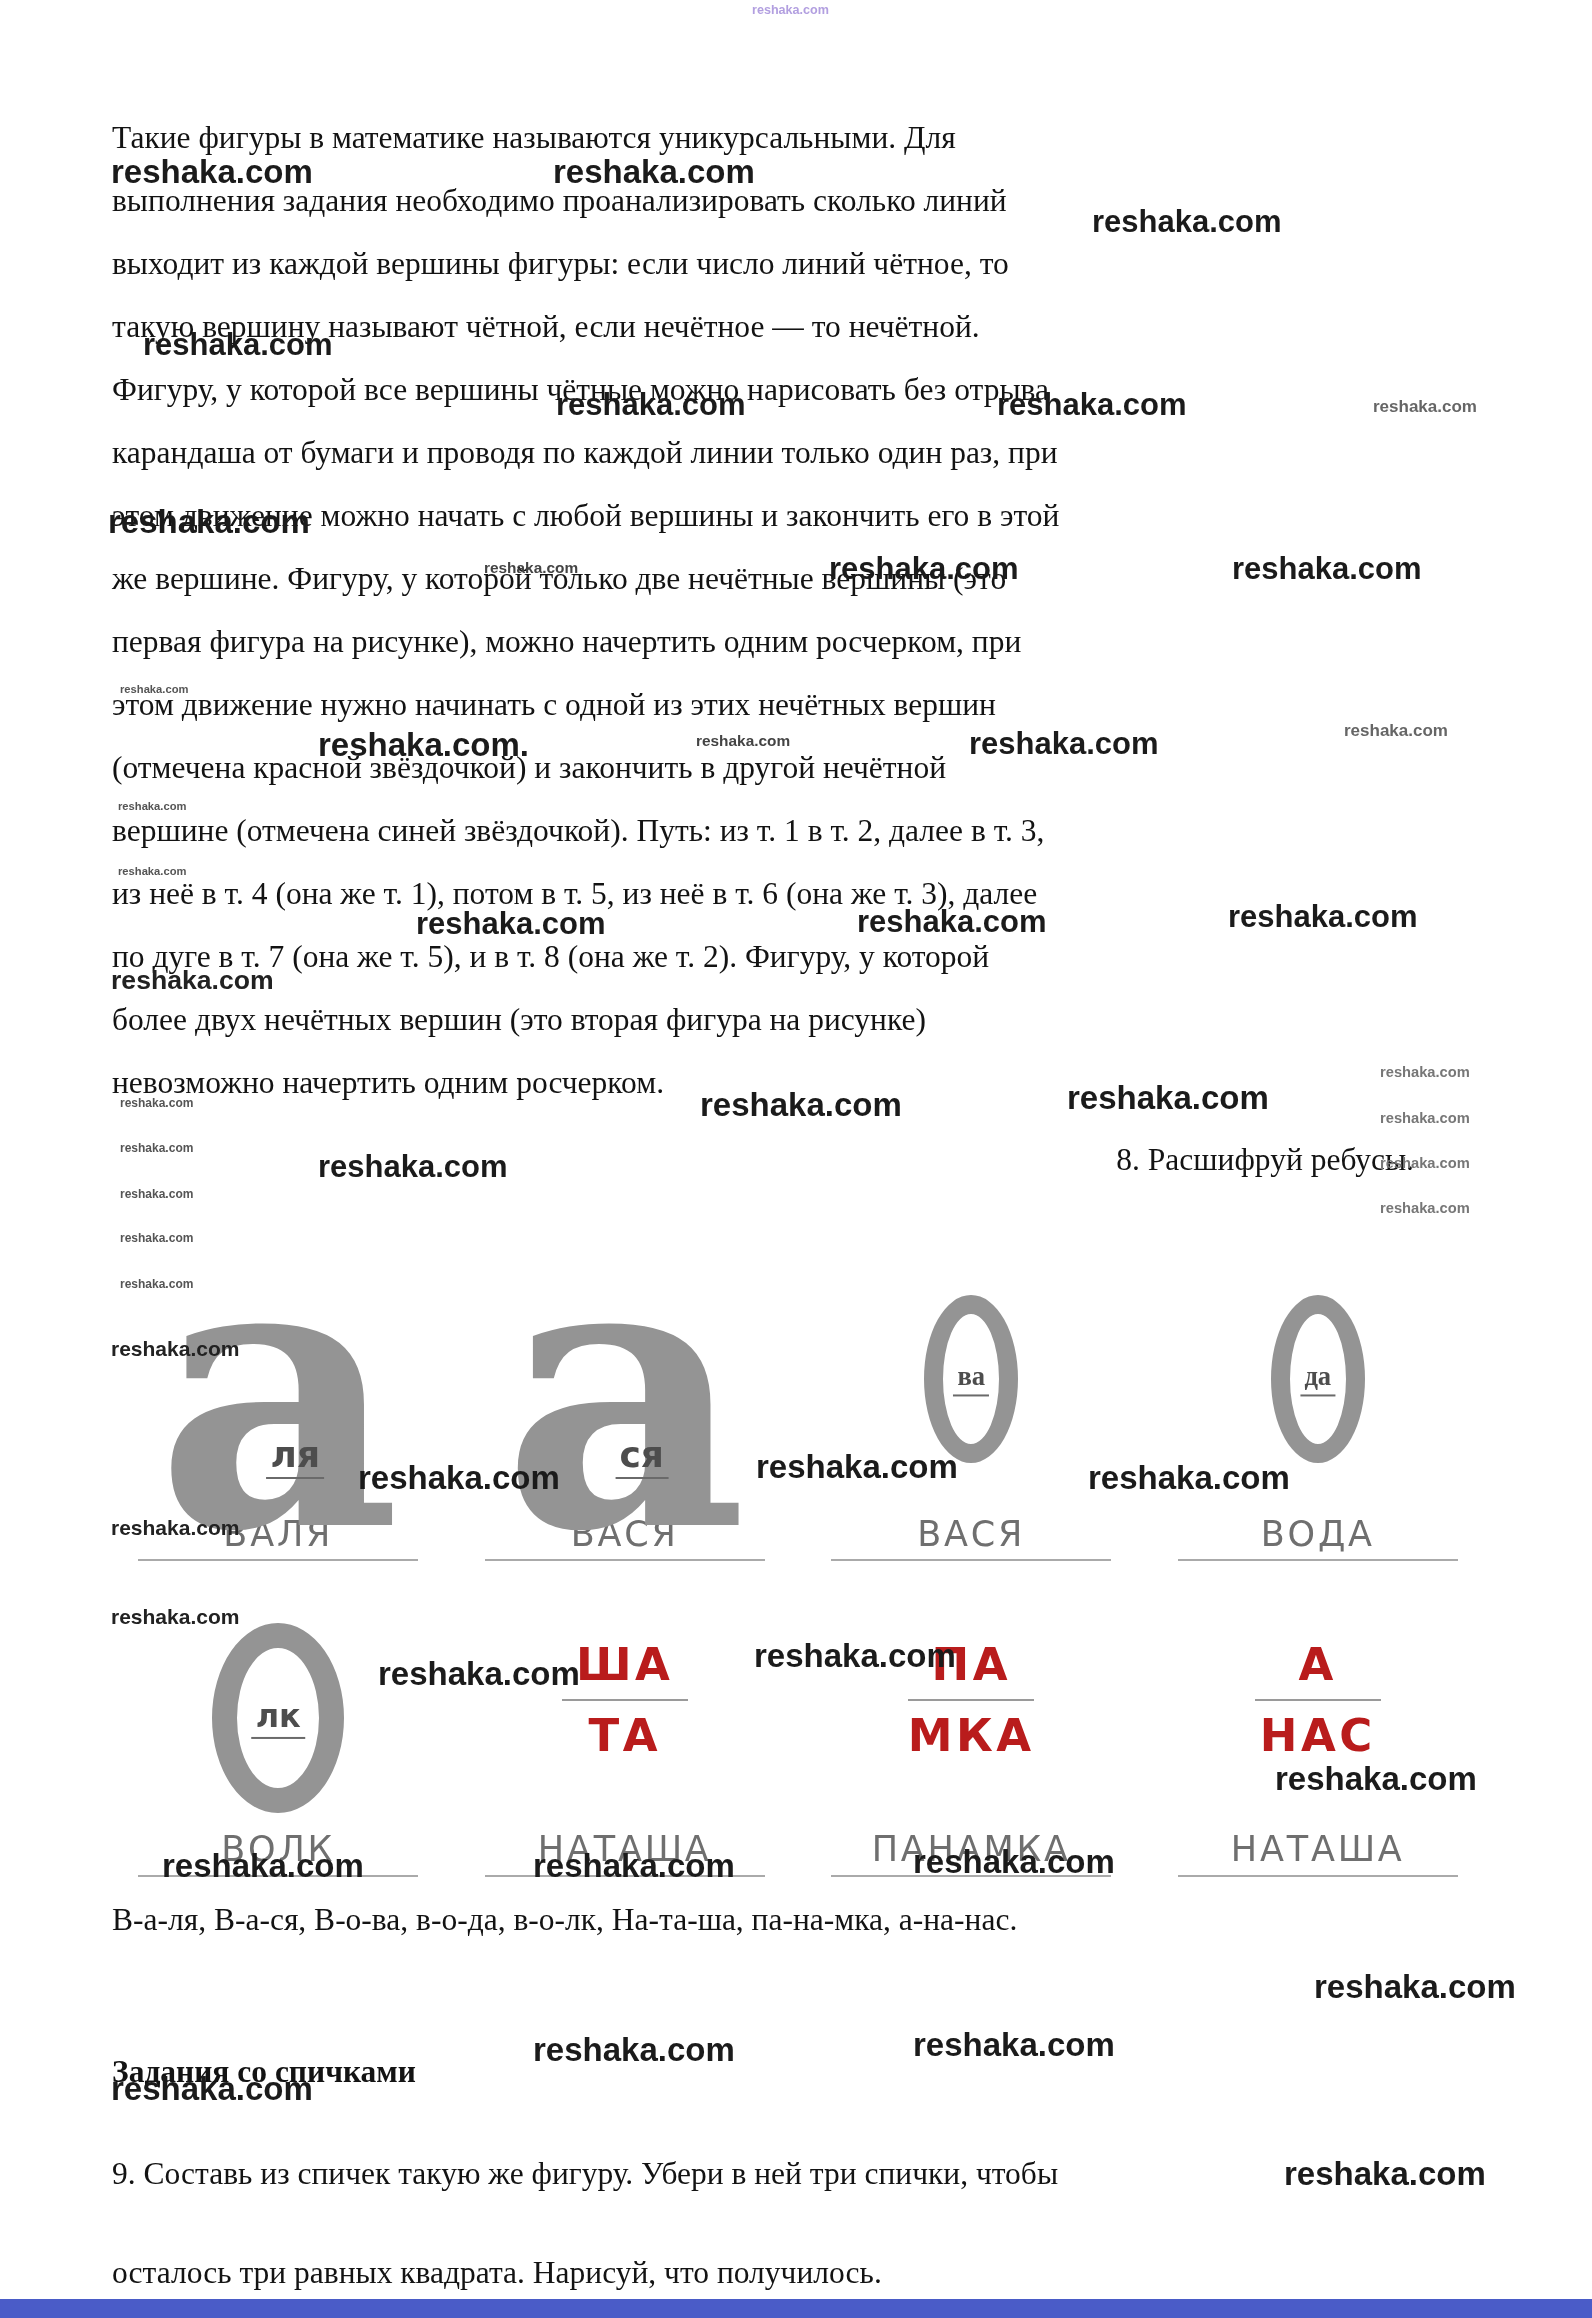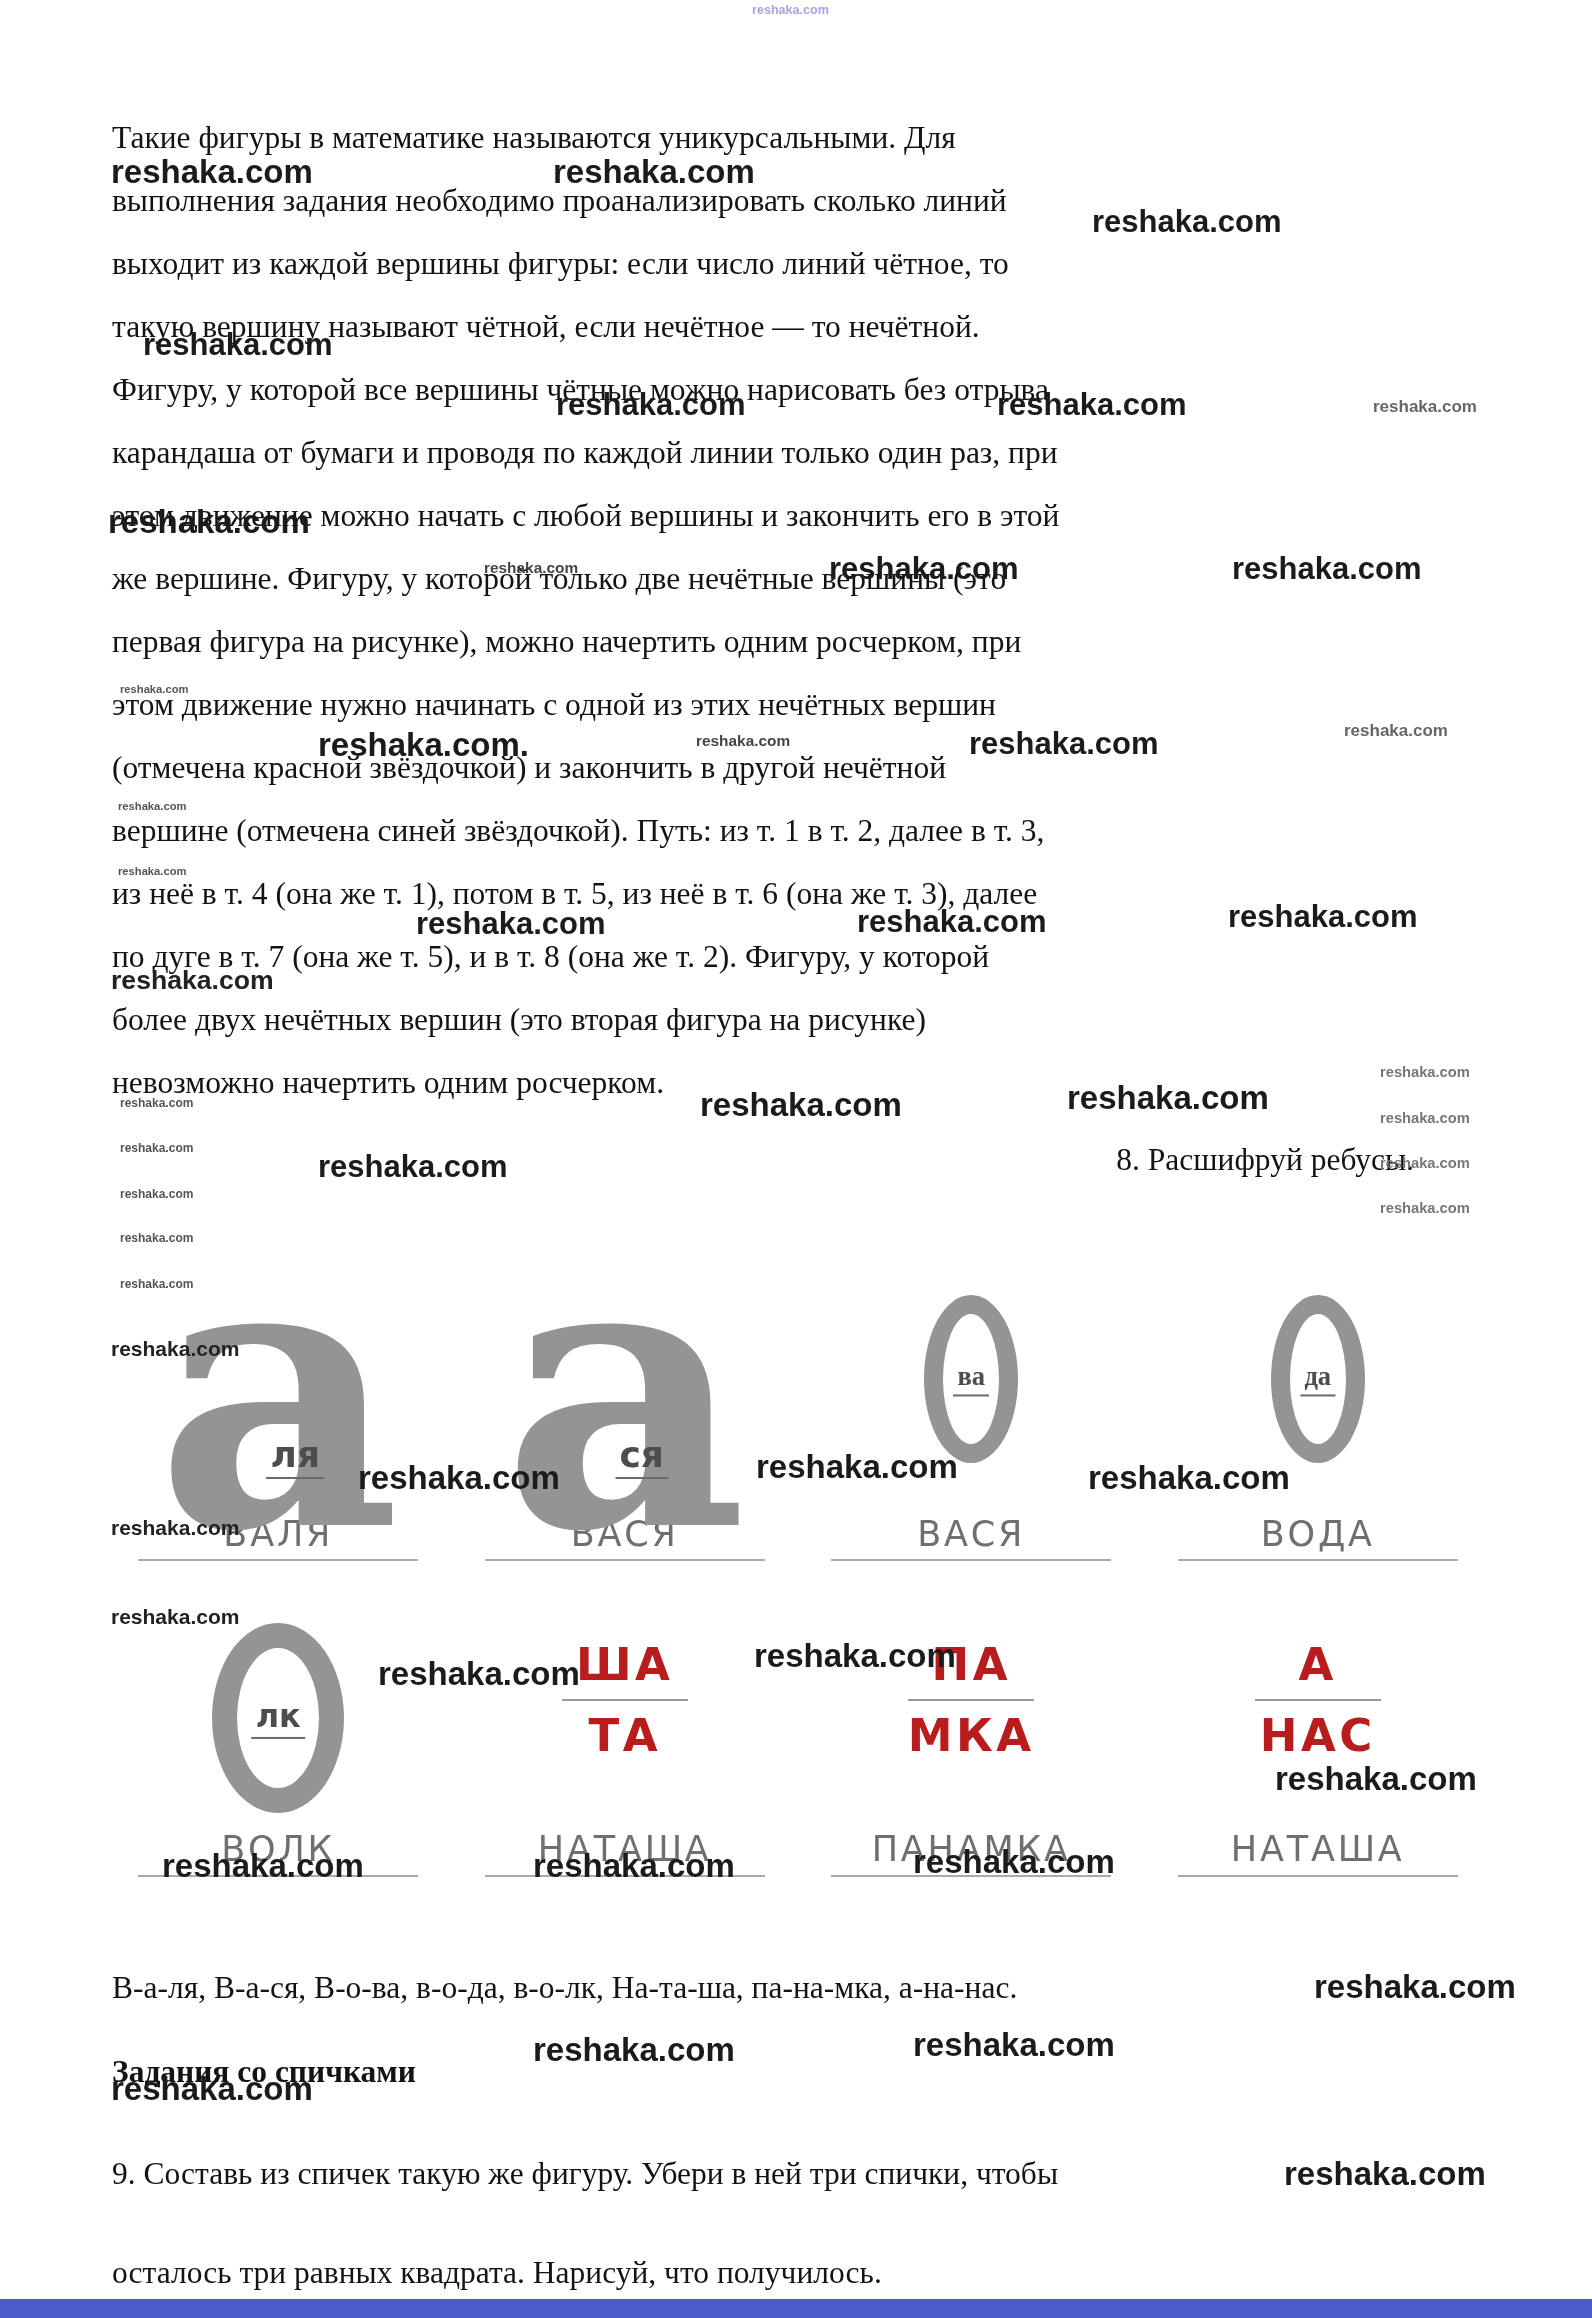--- a/index.html
+++ b/index.html
@@ -26,21 +26,21 @@
     left: 112px;
     width: 1302px;
     color: #131313;
     font-size: 31.5px;
     line-height: 63px;
     white-space: pre-line;
     z-index: 2;
   }
   .para-unicursal { top: 106px; }
   .rebus-heading  { top: 1128px; text-align: right; }
-  .rebus-summary  { top: 1956px; }
+  .rebus-summary  { top: 1888px; }
   .matches-heading{ top: 2040px; font-weight: bold; }
   .task9          { top: 2124px; line-height: 99px; }
   
   .rebus-row {
     position: absolute;
     left: 105px;
     width: 1386px;
     display: grid;
     grid-template-columns: repeat(4, 1fr);
     z-index: 2;

